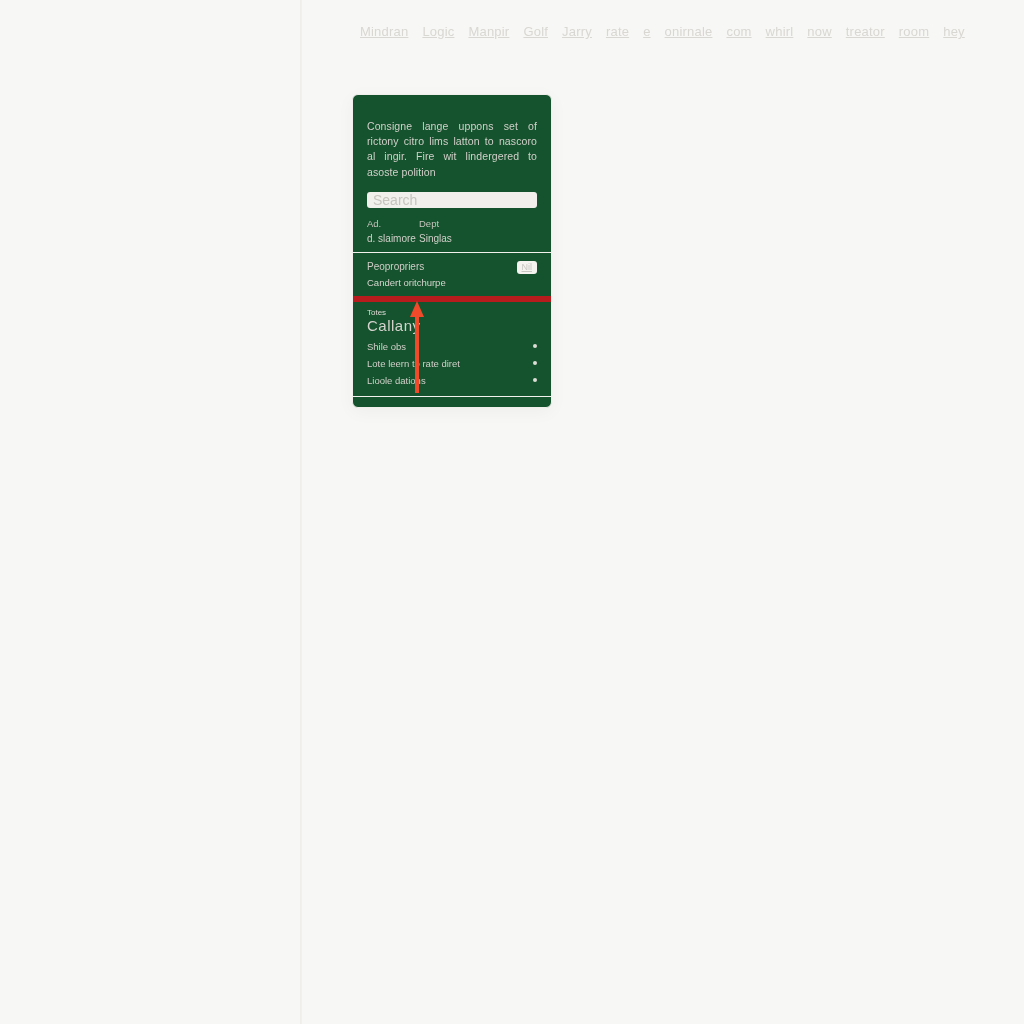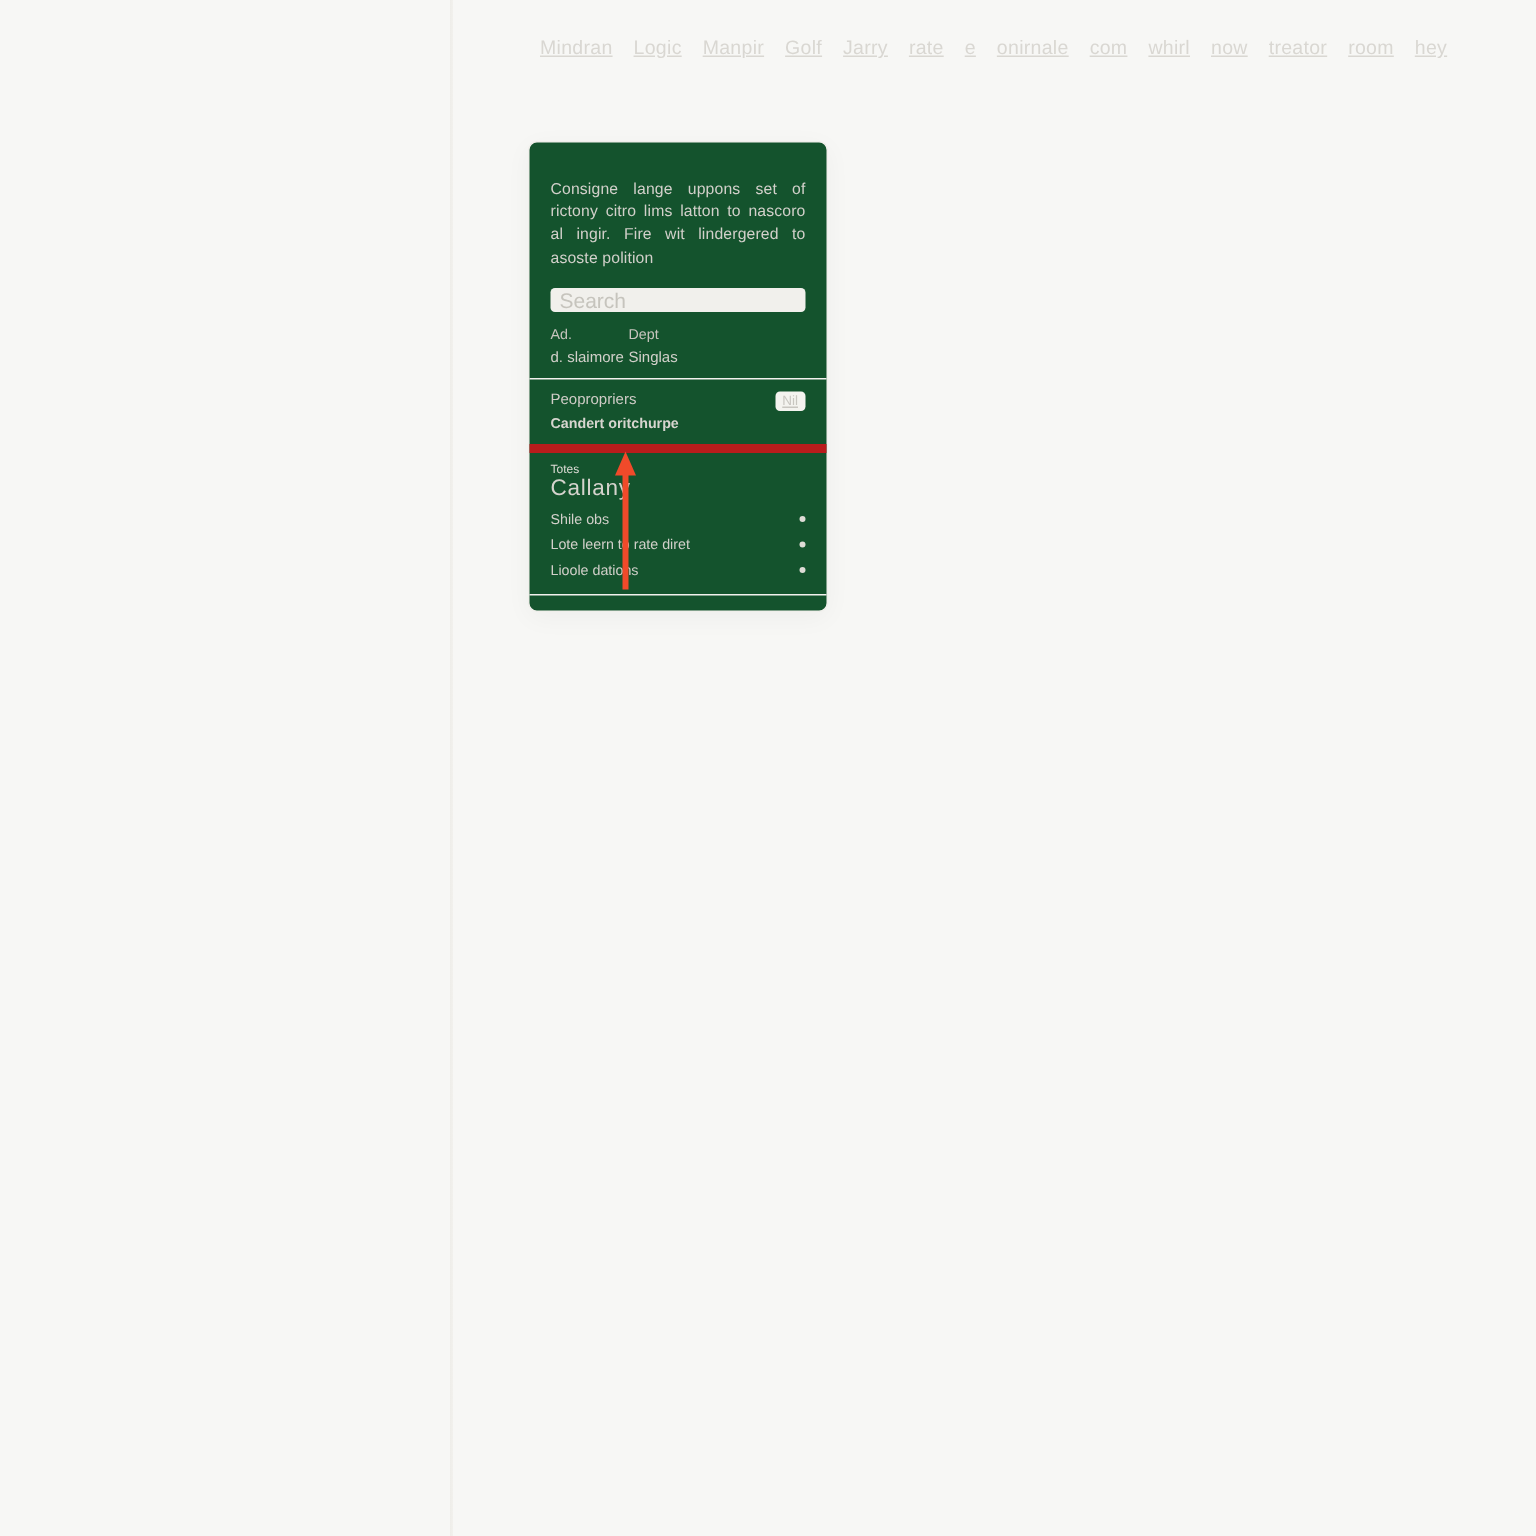--- a/index.html
+++ b/index.html
@@ -109,21 +109,20 @@
   .block .line1 {
     display: flex;
     justify-content: space-between;
     font-size: 10px;
     color: #cfccc6;
     margin-bottom: 3px;
   }
   .block .line2 {
     font-size: 9.5px;
     color: #d7d5cf;
-    font-weight: bold;
   }
   .badge {
     font-size: 9px;
     color: #c8c6c0;
     background: #f4f3ef;
     padding: 1px 5px;
     border-radius: 3px;
     line-height: 1.2;
     text-decoration: underline;
   }

